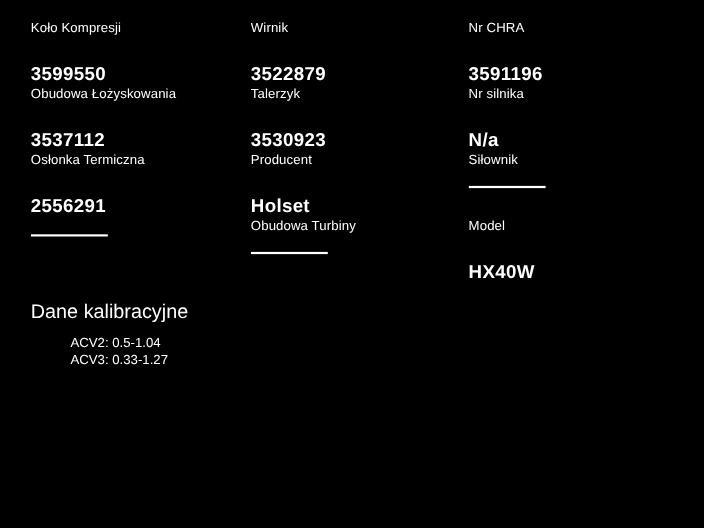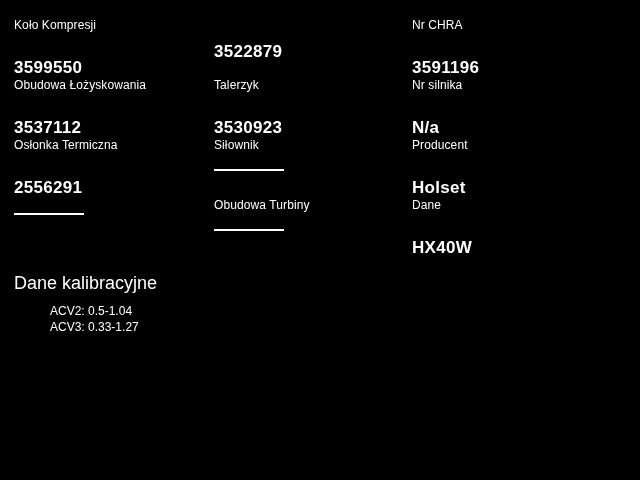--- a/index.html
+++ b/index.html
@@ -8,21 +8,21 @@
     }
     body {
       width: 640px;
       height: 480px;
       background: #000000;
       color: #ffffff;
       font-family: "Liberation Sans", sans-serif;
       overflow: hidden;
     }
     .page {
-      padding: 16px 0 0 14px;
+      padding: 16px 0 0 28px;
       box-sizing: border-box;
       width: 640px;
       height: 480px;
     }
     .grid {
       display: grid;
       grid-template-columns: 200px 198px 182px;
       grid-auto-rows: 60px;
     }
     .cell {
@@ -72,20 +72,21 @@
 <div class="page">
 
   <div class="grid">
 
     <div class="cell">
       <div class="label">Koło Kompresji</div>
       <div class="value">3599550</div>
     </div>
 
     <div class="cell">
+      <div class="label">Wirnik</div>
       <div class="value">3522879</div>
     </div>
 
     <div class="cell">
       <div class="label">Nr CHRA</div>
       <div class="value">3591196</div>
     </div>
 
     <div class="cell">
       <div class="label">Obudowa Łożyskowania</div>
@@ -101,40 +102,40 @@
       <div class="label">Nr silnika</div>
       <div class="value">N/a</div>
     </div>
 
     <div class="cell">
       <div class="label">Osłonka Termiczna</div>
       <div class="value">2556291</div>
     </div>
 
     <div class="cell">
-      <div class="label">Siłownik</div>
-      <div class="dash"></div>
+      <div class="label">Producent</div>
+      <div class="value">Holset</div>
     </div>
 
     <div class="cell">
-      <div class="label">Producent</div>
-      <div class="value">Holset</div>
+      <div class="label">Siłownik</div>
+      <div class="dash"></div>
     </div>
 
     <div class="cell">
       <div class="dash"></div>
     </div>
 
     <div class="cell">
       <div class="label">Obudowa Turbiny</div>
       <div class="dash"></div>
     </div>
 
     <div class="cell">
-      <div class="label">Dane</div>
+      <div class="label">Model</div>
       <div class="value">HX40W</div>
     </div>
 
   </div>
 
   <div class="cal-section">
     <div class="cal-title">Dane kalibracyjne</div>
     <div class="cal-lines">
       <div class="cal-line">ACV2: 0.5-1.04</div>
       <div class="cal-line">ACV3: 0.33-1.27</div>

